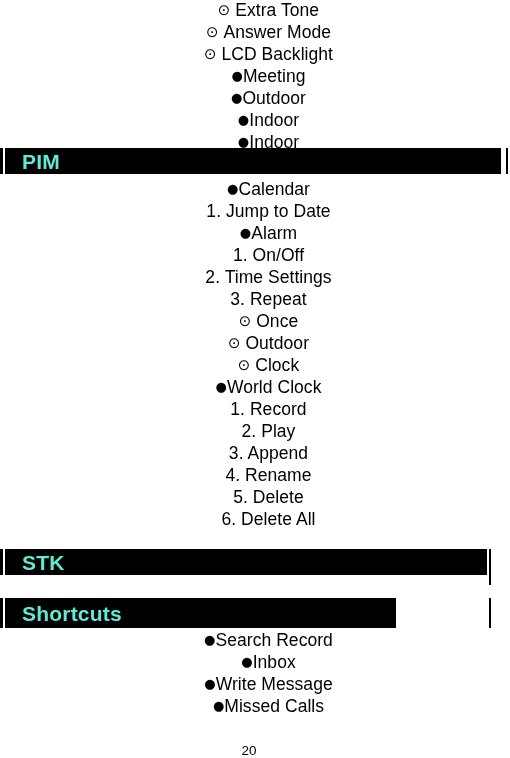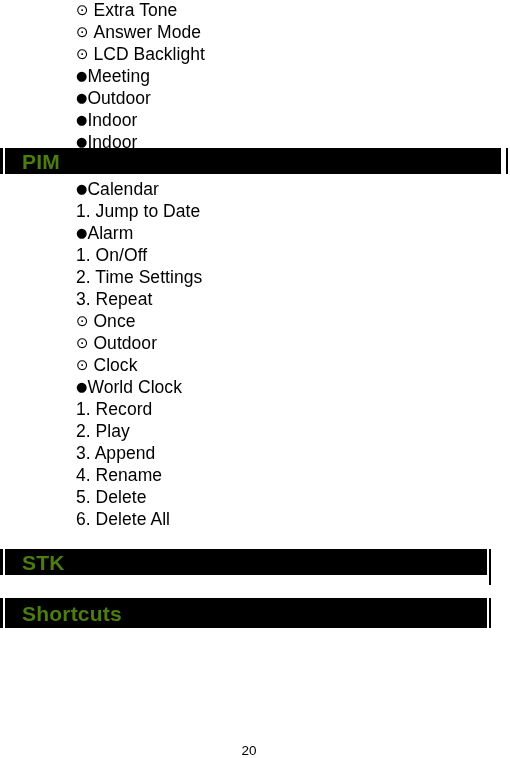--- a/index.html
+++ b/index.html
@@ -20,22 +20,23 @@
     position: absolute;
     left: 0;
     top: 0;
     width: 510px;
     height: 758px;
   }
 
   
   .list-block {
     position: absolute;
-    left: 6px;
+    left: 0;
     width: 467px;
+    text-align: center;
   }
   .line {
     height: 22px;
     line-height: 22px;
     font-size: 17.5px;
     padding-left: 70px;
     white-space: pre;
     letter-spacing: 0.05px;
   }
   .line .bul {
@@ -57,21 +58,21 @@
   .bar {
     position: relative;
     background: #000000;
     height: 26px;
   }
   .bar .bar-label {
     position: absolute;
     left: 22px;
     top: 50%;
     transform: translateY(-50%);
-    color: #4d7c0f;
+    color: #5eead4;
     font-size: 21px;
     font-weight: bold;
     letter-spacing: 0.2px;
     line-height: 1;
   }
   
   .bar .notch {
     position: absolute;
     left: 3px;
     top: 0;
@@ -142,23 +143,29 @@
 
   <div class="barwrap" id="bar-stk" style="top:549px; width:510px; height:36px;">
     <div class="bar" style="width:487px;">
       <div class="notch"></div>
       <div class="bar-label">STK</div>
     </div>
     <div class="bar-tail" style="left:489px;"></div>
   </div>
 
   <div class="barwrap" id="bar-shortcuts" style="top:598px; width:510px; height:30px;">
-    <div class="bar" style="width:487px; height:30px;">
+    <div class="bar" style="width:396px; height:30px;">
       <div class="notch"></div>
       <div class="bar-label">Shortcuts</div>
     </div>
     <div class="bar-tail" style="left:489px; height:30px;"></div>
   </div>
 
+  <div class="list-block" id="block-3" style="top:629px;">
+      <div class="line"><span class="bul">●</span><span>Search Record</span></div>
+      <div class="line"><span class="bul">●</span><span>Inbox</span></div>
+      <div class="line"><span class="bul">●</span><span>Write Message</span></div>
+      <div class="line"><span class="bul">●</span><span>Missed Calls</span></div>
+    </div>
 
   <div class="page-number" style="top:744px;">20</div>
 
 </div>
 
 </body></html>

